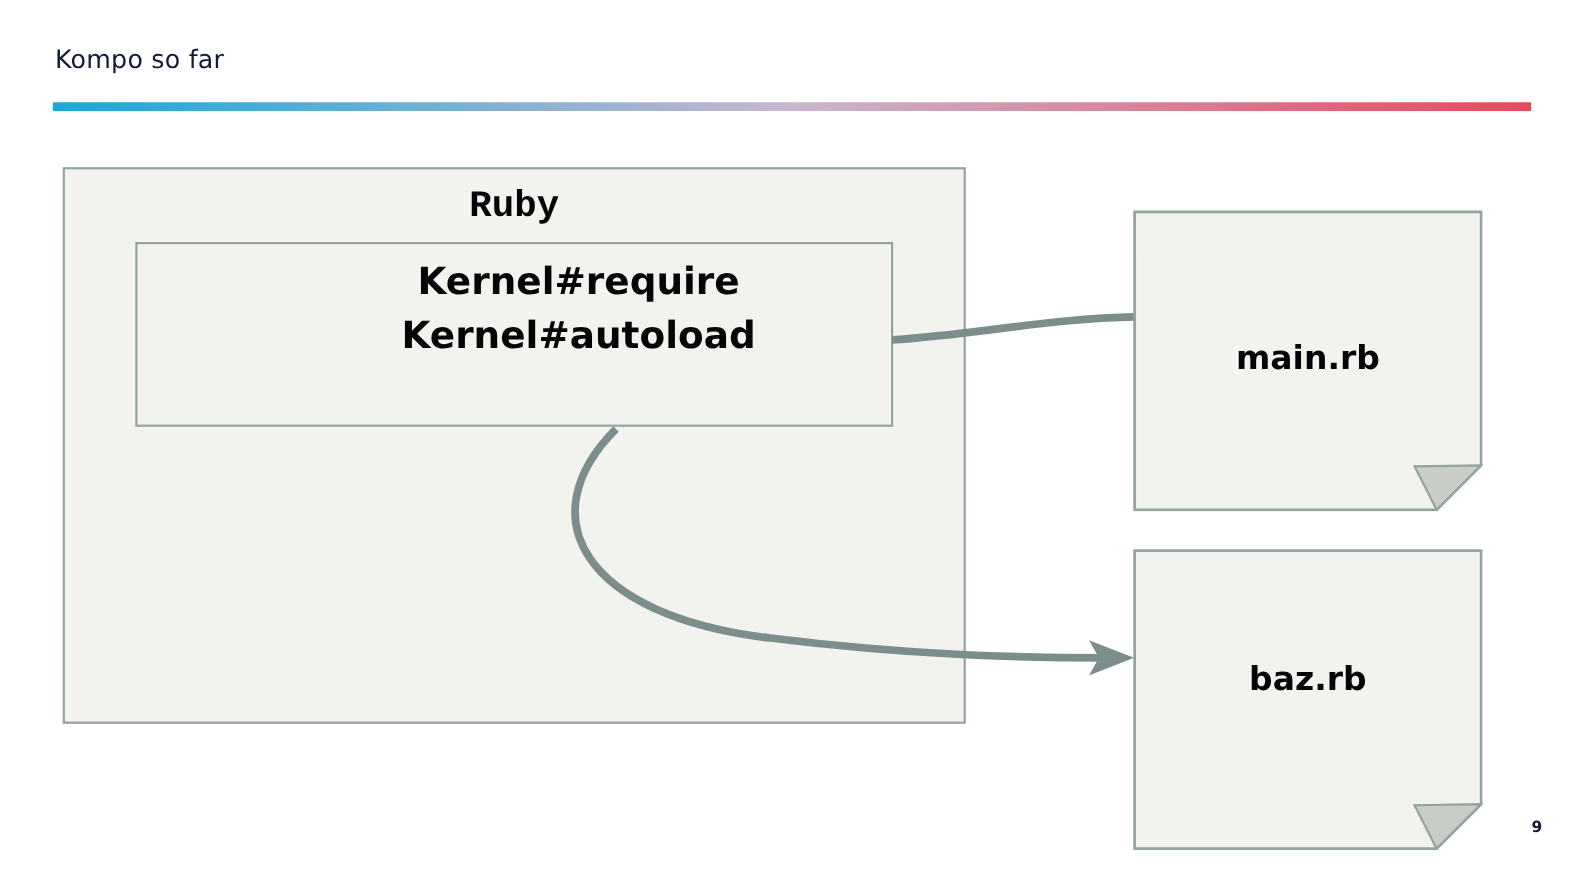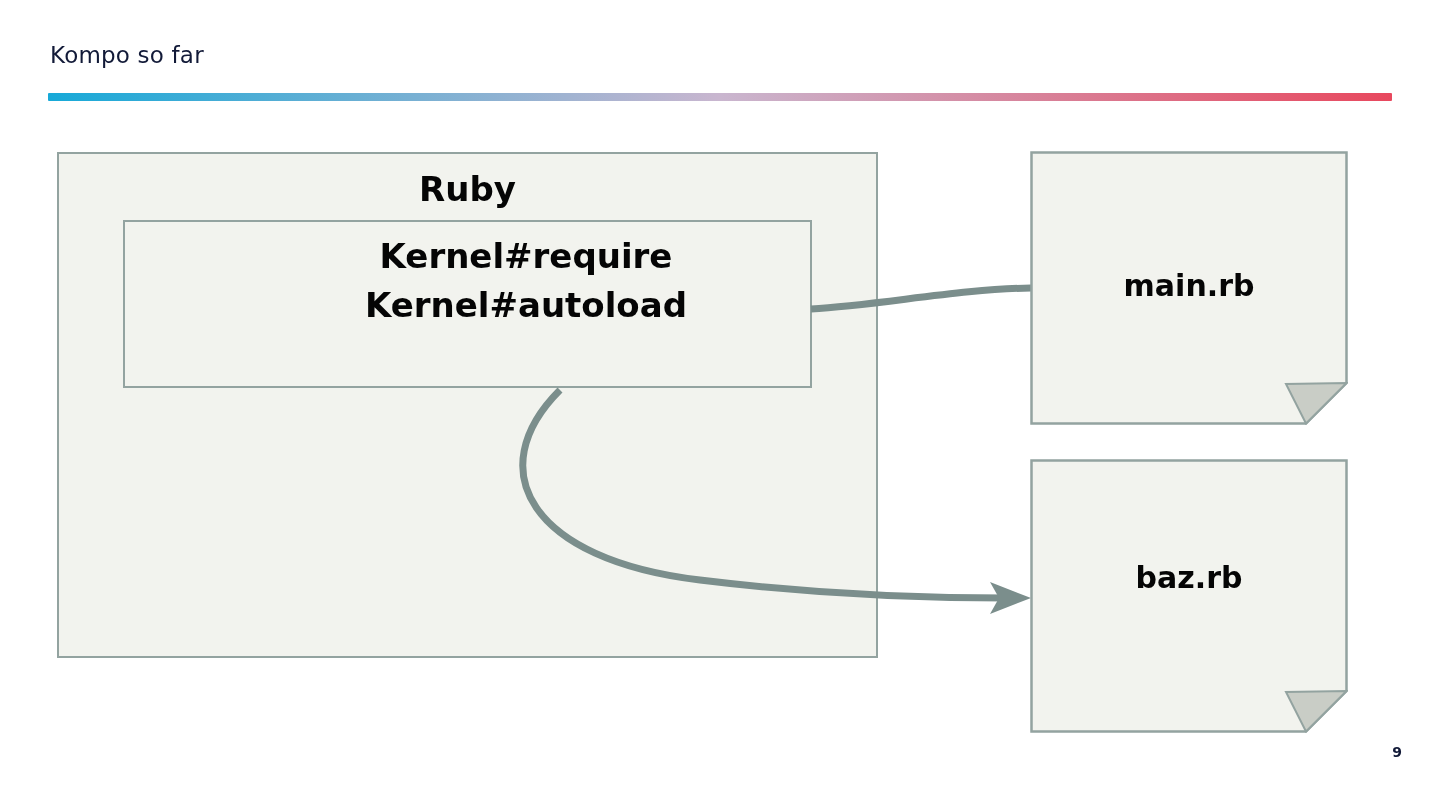--- a/index.html
+++ b/index.html
@@ -60,20 +60,21 @@
   }
   #ruby-label {
     position: absolute;
     left: 57px;
     top: 169px;
     width: 821px;
     text-align: center;
     font-size: 34px;
     font-weight: bold;
     color: #050505;
+    font-family: Liberation Mono, monospace;
   }
 
   
   #kernel-box {
     left: 123px;
     top: 220px;
     width: 689px;
     height: 168px;
   }
   #kernel-list {
@@ -87,20 +88,21 @@
     color: #050505;
     line-height: 49px;
   }
   #kernel-list div {
     white-space: nowrap;
   }
 
   
   .file-card {
     position: absolute;
+    margin-top: 40px;
   }
   .file-card .card-label {
     position: absolute;
     left: 0;
     width: 100%;
     text-align: center;
     font-size: 30px;
     font-weight: bold;
     color: #050505;
     font-family: "DejaVu Sans", sans-serif;

